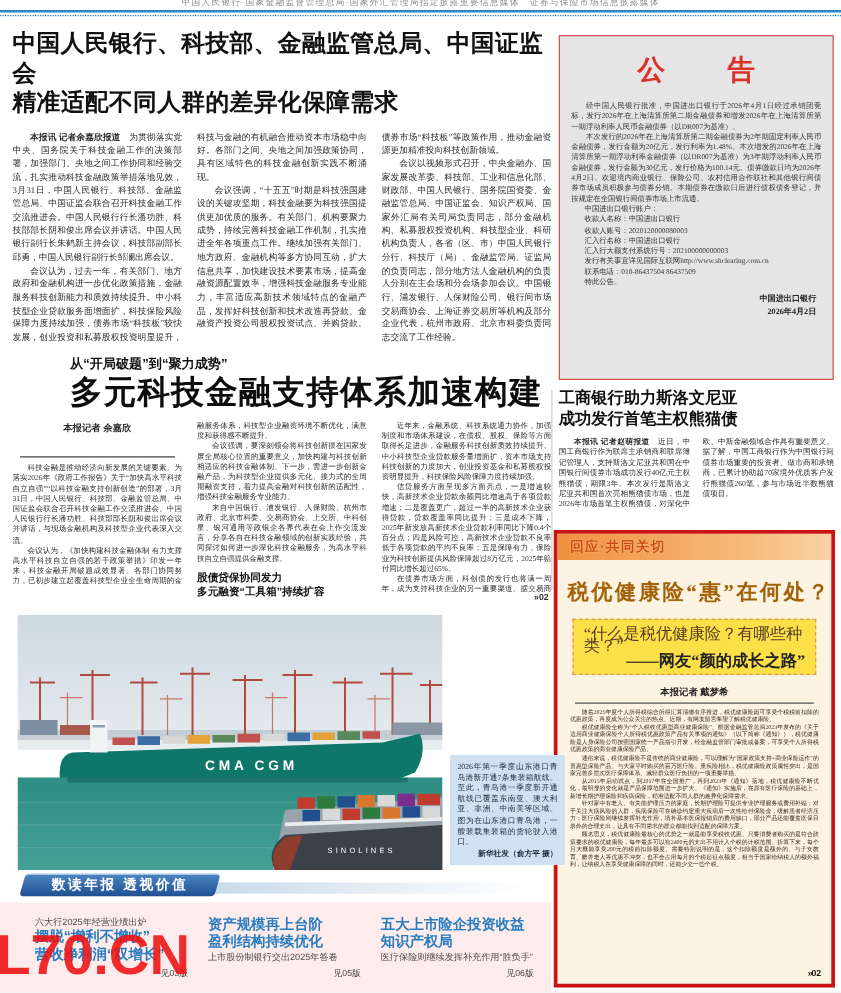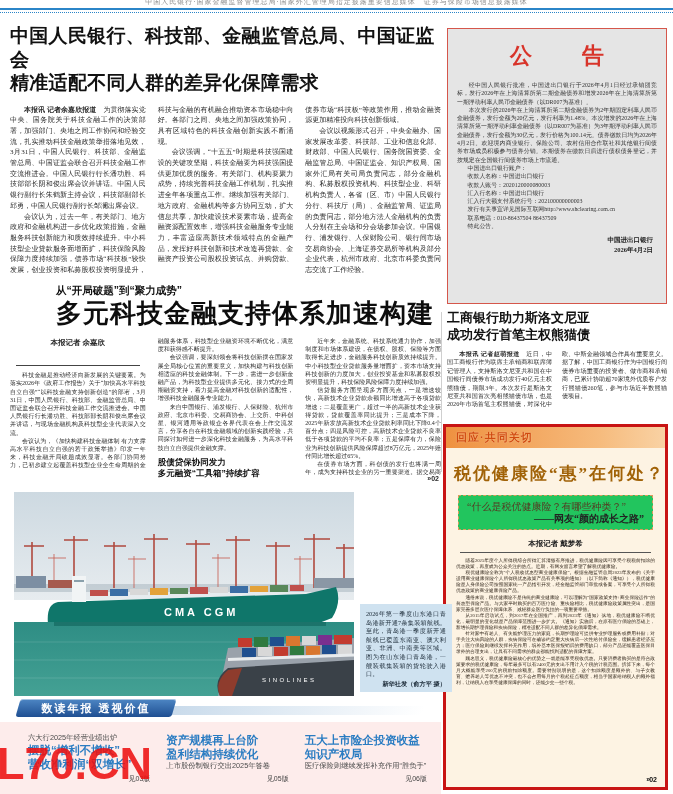--- a/index.html
+++ b/index.html
@@ -39,22 +39,22 @@
   .vdiv{position:absolute;left:441px;top:312px;height:160px;border-left:1px solid #cfcfcf;}
   
   .qa{position:absolute;left:443px;top:424px;width:225px;height:366px;border:3.5px solid #c81414;
       background:#fdf3e3;overflow:hidden;}
   .qa-band{height:21px;background:linear-gradient(to right,#ef9140,#f6bb7d 70%,#f9d2a4);
            display:flex;align-items:center;padding-left:10px;}
   .qa-band span{font-family:"Liberation Sans",sans-serif;font-weight:bold;font-size:11px;color:#d14a0e;
                 letter-spacing:1px;text-shadow:0 0 1px #ffe3c2;}
   .qa-title{margin:14px 0 10px;text-align:right;font-size:17px;font-weight:600;color:#a16207;
             letter-spacing:2px;font-family:"Liberation Serif",serif;}
-  .qa-quote{margin:0 12px;border:1px dashed #dd9a5d;background:#22c55e;padding:6px 8px 5px;
-            font-size:10px;line-height:10px;color:#553a22;}
+  .qa-quote{margin:0 12px;border:1px dashed #dd9a5d;background:#fde047;padding:6px 8px 5px;
+            font-size:13px;line-height:10px;color:#553a22;}
   .qa-quote .attrib{display:block;text-align:right;font-weight:bold;color:#222;margin-top:2px;}
   .qa-byline{margin:9px 14px 5px;text-align:center;font-weight:bold;font-size:7.5px;color:#222;
              border-bottom:1px solid #555;padding-bottom:3px;font-family:"Liberation Sans",sans-serif;}
   .qa-body{margin:0 10px;font-size:4.7px;line-height:6.1px;text-align:justify;color:#30251a;}
   .qa-body p{text-indent:2em;}
   .jump{position:absolute;right:8px;bottom:4px;font-weight:bold;color:#111;font-size:7px;
         font-family:"Liberation Sans",sans-serif;}
   .jump .jicon{letter-spacing:-1px;}
   
   .a2{position:absolute;left:10px;top:284px;width:431px;}

